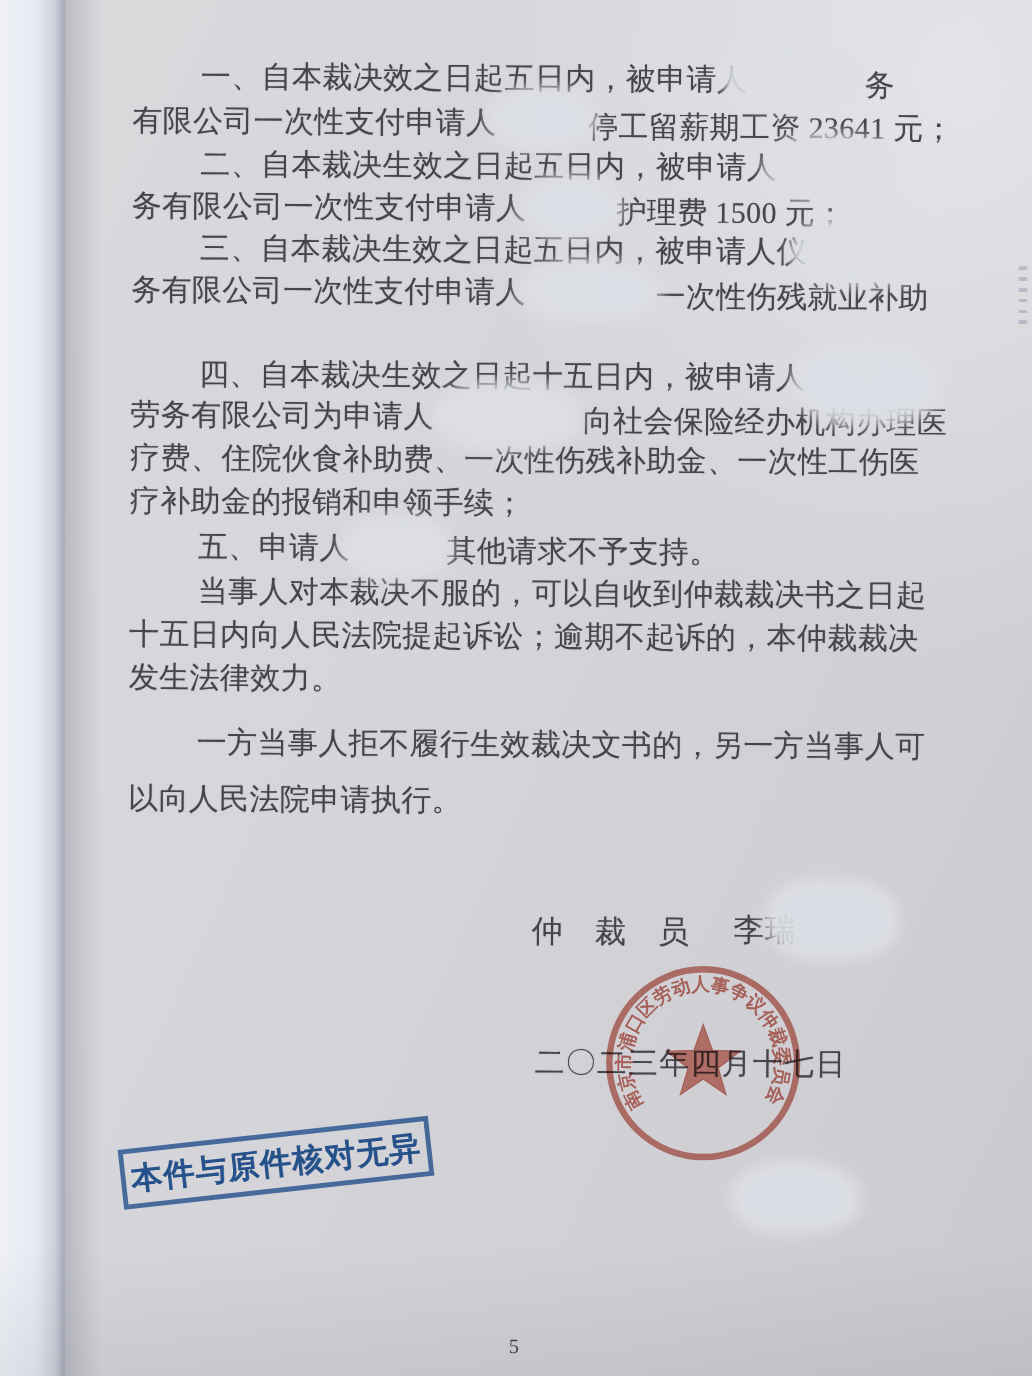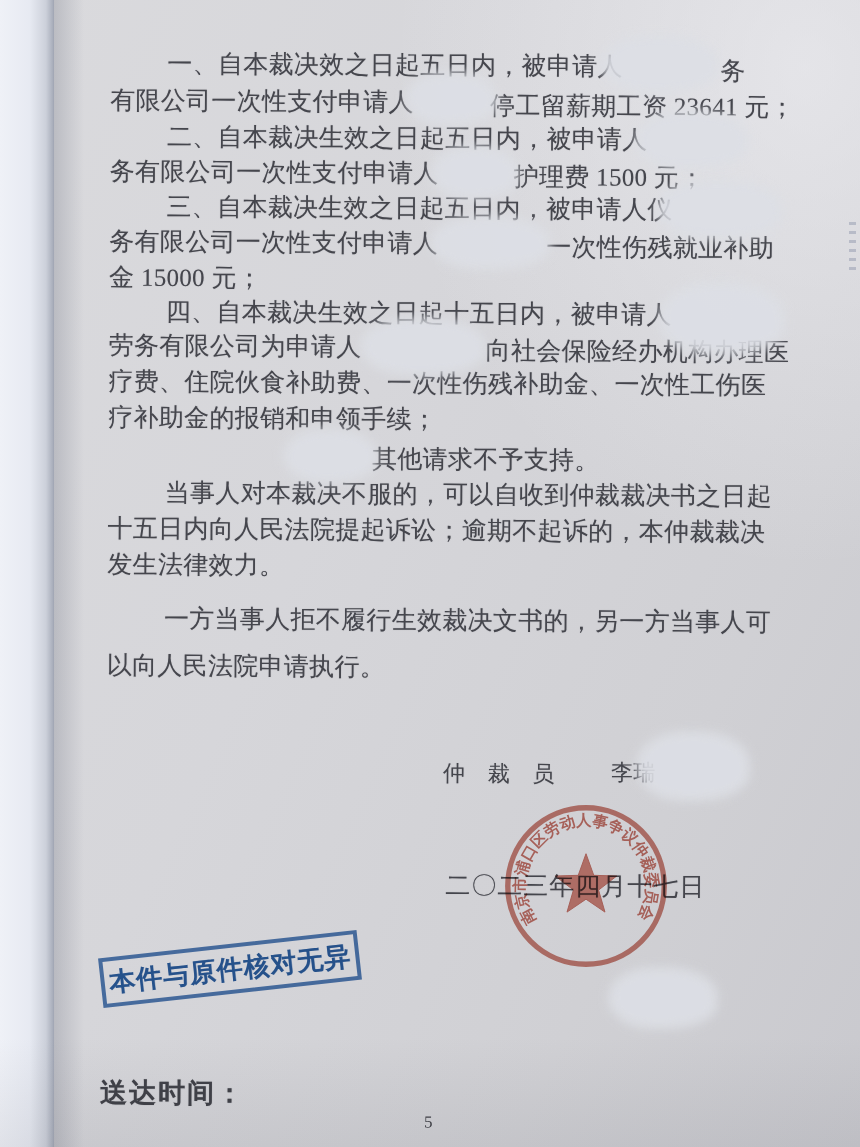--- a/index.html
+++ b/index.html
@@ -23,21 +23,21 @@
   }
   .shade-bottom{
     position:absolute;left:0;bottom:0;width:100%;height:110px;
     background:linear-gradient(rgba(90,92,102,0),rgba(90,92,102,.10));
   }
   .content{position:absolute;left:0;top:0;width:100%;height:100%;transform:rotate(.35deg);transform-origin:40% 40%;}
   .bl{
     position:absolute;white-space:nowrap;font-size:25px;letter-spacing:.3px;
     color:#45464d;text-shadow:0 0 1px rgba(69,70,77,.35);
   }
-  .sig{font-size:22px;color:#44454c;text-shadow:0 0 1px rgba(69,70,77,.3);}
+  .sig{font-size:26px;color:#44454c;text-shadow:0 0 1px rgba(69,70,77,.3);}
   .redact{
     position:absolute;border-radius:48% 52% 55% 45%/60% 55% 45% 60%;
     background:rgba(221,223,229,.9);
     box-shadow:0 0 9px 7px rgba(221,223,229,.88);
     filter:blur(2px);
   }
   .seal{
     position:absolute;left:498px;top:798px;width:176px;height:176px;
     mix-blend-mode:multiply;opacity:.9;filter:blur(.4px);
   }
@@ -77,26 +77,26 @@
     <div class="bl" style="left:165px;top:48px">一、自本裁决效之日起五日内，被申请人</div>
     <div class="bl" style="left:718px;top:52px">务</div>
     <div class="bl" style="left:108px;top:85px">有限公司一次性支付申请人</div>
     <div class="bl" style="left:488px;top:88px">停工留薪期工资 23641 元；</div>
     <div class="bl" style="left:165px;top:121px">二、自本裁决生效之日起五日内，被申请人</div>
     <div class="bl" style="left:108px;top:156px">务有限公司一次性支付申请人</div>
     <div class="bl" style="left:512px;top:159px">护理费 1500 元；</div>
     <div class="bl" style="left:165px;top:191px">三、自本裁决生效之日起五日内，被申请人仪</div>
     <div class="bl" style="left:108px;top:226px">务有限公司一次性支付申请人</div>
     <div class="bl" style="left:545px;top:229px">一次性伤残就业补助</div>
-    <div class="bl" style="left:108px;top:262px">金 15000 元；</div>
     <div class="bl" style="left:165px;top:296px">四、自本裁决生效之日起十五日内，被申请人</div>
     <div class="bl" style="left:108px;top:330px">劳务有限公司为申请人</div>
     <div class="bl" style="left:485px;top:333px">向社会保险经办机构办理医</div>
     <div class="bl" style="left:108px;top:366px">疗费、住院伙食补助费、一次性伤残补助金、一次性工伤医</div>
     <div class="bl" style="left:108px;top:402px">疗补助金的报销和申领手续；</div>
+    <div class="bl" style="left:165px;top:440px">五、申请人</div>
     <div class="bl" style="left:372px;top:442px">其他请求不予支持。</div>
     <div class="bl" style="left:165px;top:477px">当事人对本裁决不服的，可以自收到仲裁裁决书之日起</div>
     <div class="bl" style="left:108px;top:513px">十五日内向人民法院提起诉讼；逾期不起诉的，本仲裁裁决</div>
     <div class="bl" style="left:108px;top:549px">发生法律效力。</div>
     <div class="bl" style="left:165px;top:603px">一方当事人拒不履行生效裁决文书的，另一方当事人可</div>
     <div class="bl" style="left:108px;top:650px">以向人民法院申请执行。</div>
 
     <div class="bl sig" style="left:445px;top:758px">仲　裁　员</div>
     <div class="bl sig" style="left:613px;top:756px">李瑞</div>
     <div class="bl sig" style="left:448px;top:868px;font-size:25px;letter-spacing:1px">二〇二三年四月十七日</div>
@@ -106,21 +106,20 @@
     <div class="redact" style="left:640px;top:116px;width:100px;height:44px"></div>
     <div class="redact" style="left:436px;top:152px;width:74px;height:40px"></div>
     <div class="redact" style="left:662px;top:184px;width:112px;height:46px"></div>
     <div class="redact" style="left:436px;top:222px;width:106px;height:40px"></div>
     <div class="redact" style="left:665px;top:286px;width:112px;height:60px"></div>
     <div class="redact" style="left:366px;top:324px;width:112px;height:44px"></div>
     <div class="redact" style="left:290px;top:436px;width:80px;height:40px"></div>
     <div class="redact" style="left:645px;top:736px;width:100px;height:56px"></div>
     <div class="redact" style="left:618px;top:972px;width:96px;height:48px"></div>
 
-    <div class="delivery">送达时间：</div>
     <div class="pagenum">5</div>
   </div>
 
   <svg class="seal" viewBox="-90 -90 180 180" aria-hidden="true">
     <defs>
       <path id="sealArc" d="M -50.8 35.6 A 62 62 0 1 1 50.8 35.6" fill="none"></path>
     </defs>
     <circle class="seal-ring" cx="0" cy="0" r="80"></circle>
     <text class="seal-text">
       <textPath href="#sealArc" startOffset="0" textLength="266" lengthAdjust="spacingAndGlyphs">南京市浦口区劳动人事争议仲裁委员会</textPath>

